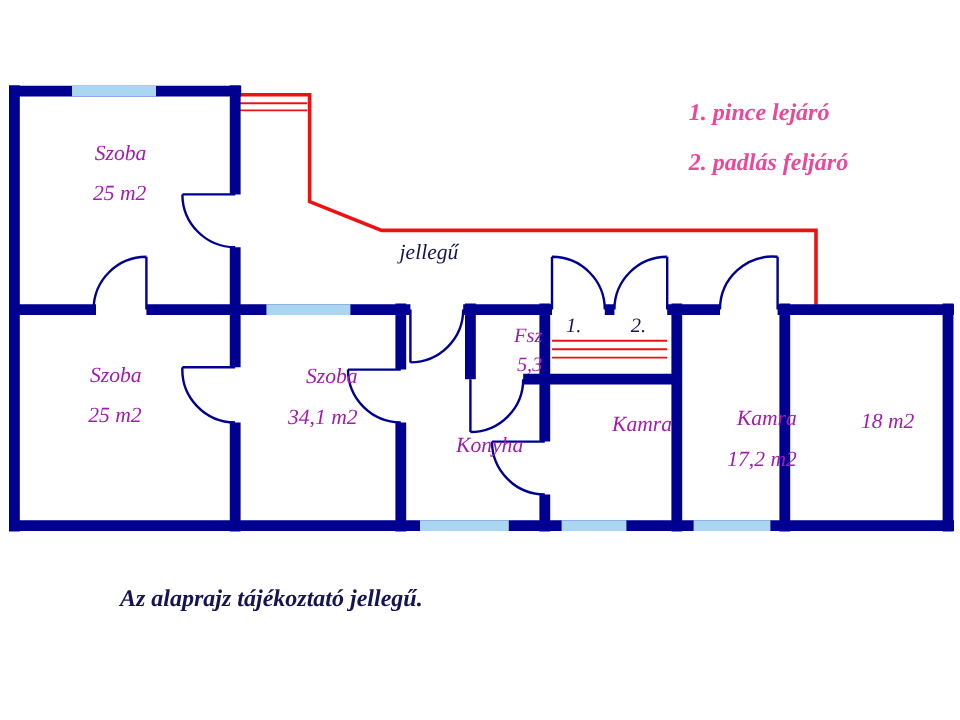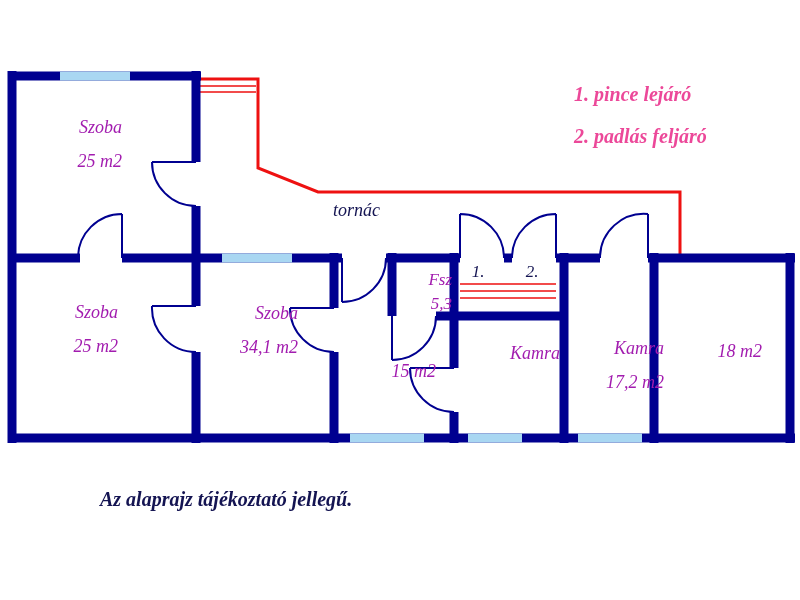--- a/index.html
+++ b/index.html
@@ -80,42 +80,42 @@
     <div>Szoba</div>
     <div>25 m2</div>
   </div>
 
   <div class="lbl" style="left:210px;top:296px;width:88px">
     <div>Szoba</div>
     <div>34,1 m2</div>
   </div>
 
   <div class="lbl" style="left:348px;top:354px;width:88px">
-    <div>15 m2</div>
+    <div>Konyha</div>
   </div>
 
   <div class="lbl tight" style="left:408px;top:268px;width:44px">
     <div>Fsz</div>
     <div>5,3</div>
   </div>
 
   <div class="lbl" style="left:460px;top:336px;width:100px">
     <div>Kamra</div>
   </div>
 
   <div class="lbl" style="left:564px;top:331px;width:100px">
     <div>Kamra</div>
     <div>17,2 m2</div>
   </div>
 
   <div class="lbl" style="left:678px;top:334px;width:84px">
     <div>18 m2</div>
   </div>
 
-  <div class="single" style="left:333px;top:200px">tornác</div>
+  <div class="single" style="left:333px;top:200px">jellegű</div>
 
   <div class="single stairnum" style="left:467px;top:262px;width:22px">1.</div>
   <div class="single stairnum" style="left:521px;top:262px;width:22px">2.</div>
 
   <div class="legend-item" style="left:574px;top:83px">1. pince lejáró</div>
   <div class="legend-item" style="left:574px;top:125px">2. padlás feljáró</div>
 
   <div class="footer">Az alaprajz tájékoztató jellegű.</div>
 
 </div>

